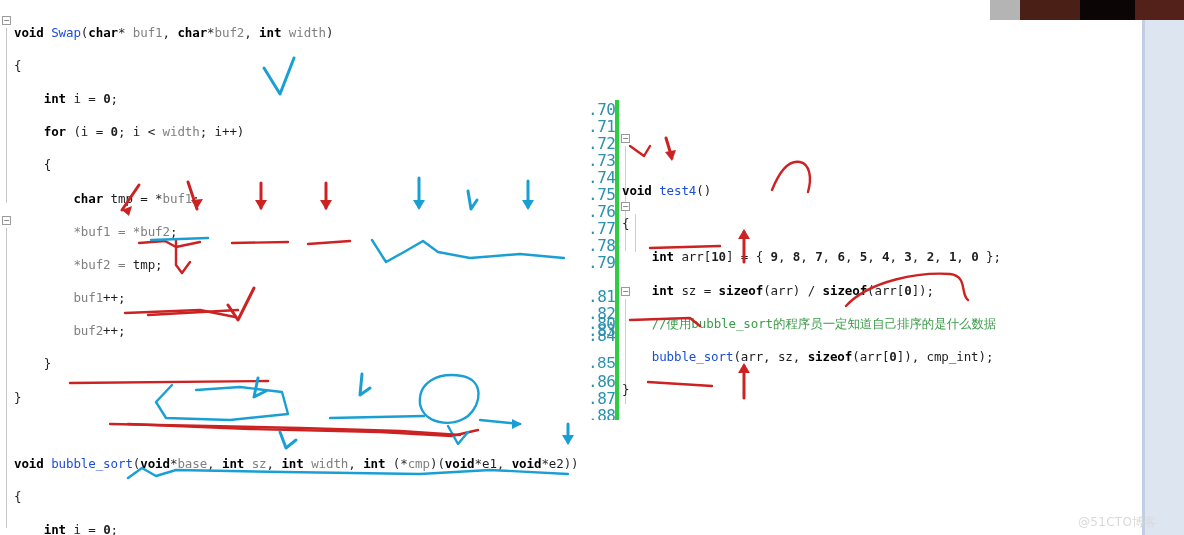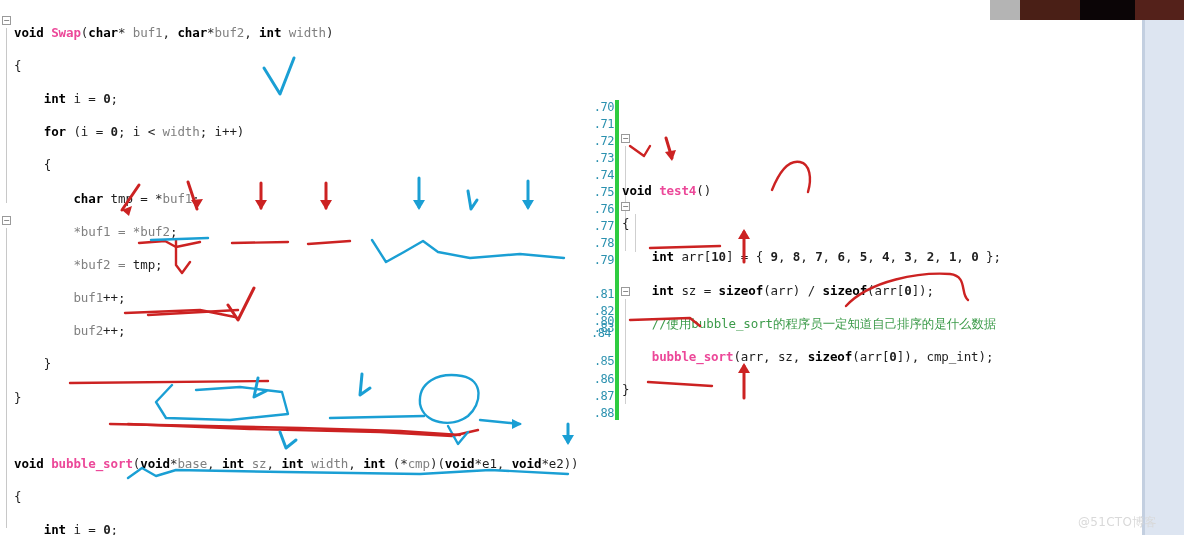--- a/index.html
+++ b/index.html
@@ -40,28 +40,28 @@
   .code-right { padding-left: 34px; }
 
   .ln { display:block; height:16.6px; }
 
   
   .kw   { color: #000000; font-weight: 700; }
   .id   { color: #808080; }
   .plain{ color: #1e1e1e; }
   .cmt  { color: #3c9b4a; }
   .num  { color: #1e1e1e; font-weight:700; }
-  .fn   { color: #ec4899; font-weight: bold; }
+  .fn   { color: #1d4ed8; }
 
   
   .gutter { position:absolute; left:0; top:0; width:26px; height:100%; }
   .gnum {
     position:absolute; left:0; width:26px; height:16.6px;
     font-family: "DejaVu Sans Mono", monospace;
-    font-size: 12px; color:#2b91af; text-align:right;
+    font-size: 16px; color:#2b91af; text-align:right;
     letter-spacing:-0.5px;
   }
   .changebar { position:absolute; left:27px; top:0; width:4px; height:100%; background:#2ecc40; }
   .structline { position:absolute; width:1px; background:#cfcfcf; }
   .foldbox {
     position:absolute; width:9px; height:9px; border:1px solid #9a9a9a; background:#fff;
     font-family:"DejaVu Sans", sans-serif; font-size:8px; line-height:7px; color:#555; text-align:center;
   }
 
   

